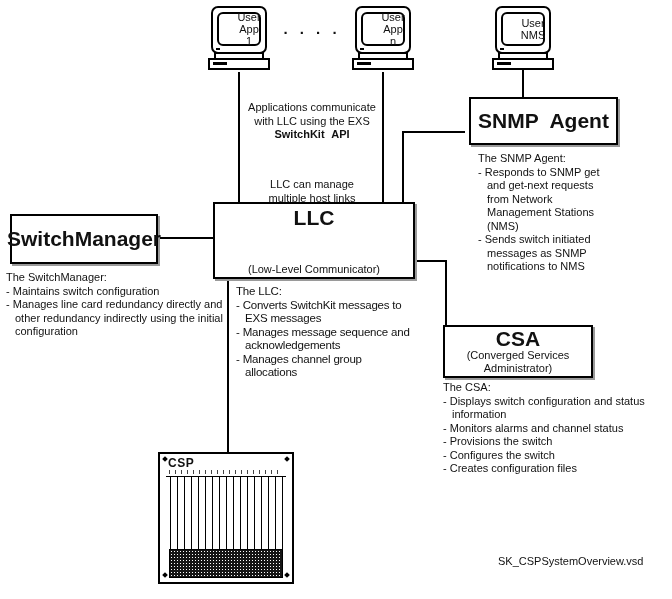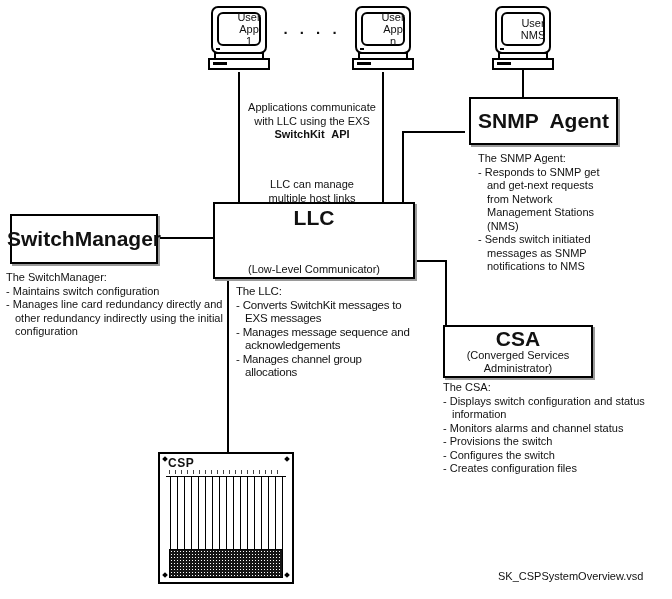--- a/index.html
+++ b/index.html
@@ -55,21 +55,21 @@
   .screw{position:absolute;width:4px;height:4px;background:#000;transform:rotate(45deg);}
   #chassis .label{position:absolute;left:8px;top:2px;font-size:12px;font-weight:bold;letter-spacing:0.5px;}
   #chassis .slot-labels{position:absolute;left:6px;right:6px;top:15px;height:7px;border-bottom:1px solid #000;
      background-image:repeating-linear-gradient(90deg,#444 0 1px,transparent 1px 6px);
      background-size:calc(100% - 6px) 4px;background-repeat:no-repeat;background-position:3px 1px;}
   #chassis .slots{position:absolute;left:10px;right:7px;top:23px;bottom:33px;
      background-image:repeating-linear-gradient(90deg,#000 0 1px,transparent 1px 7px);}
   #chassis .fan{position:absolute;left:9px;right:9px;bottom:4px;height:27px;border:1px solid #000;
      background-color:#161616;background-image:radial-gradient(circle,#fff 0.7px,transparent 1px);background-size:3px 3px;}
   
-  #filename{position:absolute;left:498px;top:570px;font-size:11px;text-align:right;}
+  #filename{position:absolute;left:498px;top:555px;font-size:11px;text-align:right;}
 </style>
 </head>
 <body>
 
 <div id="stage">
 
   <div class="vline" style="left:238px;top:72px;height:131px;"></div>
   <div class="vline" style="left:382px;top:72px;height:131px;"></div>
   <div class="vline" style="left:522px;top:70px;height:27px;"></div>
   <div class="hline" style="left:402px;top:131px;width:63px;"></div>

